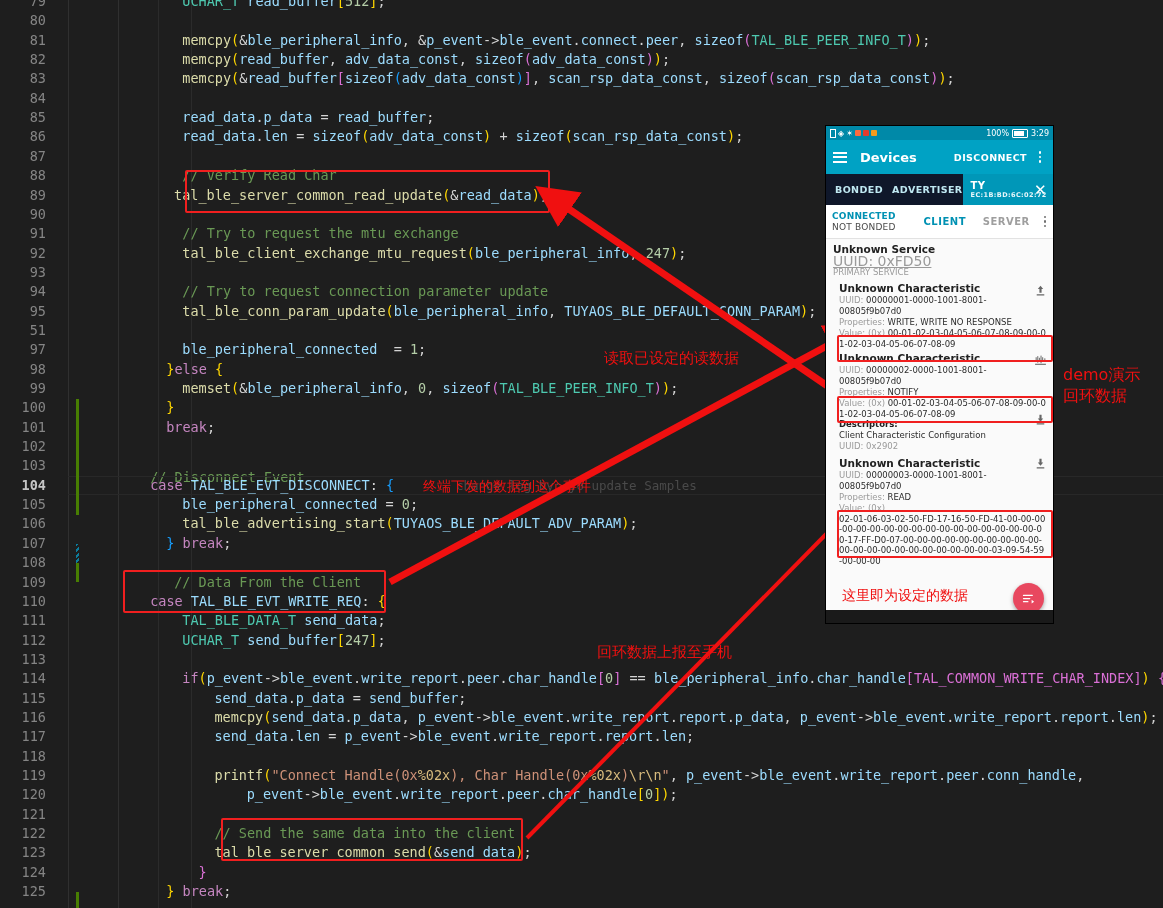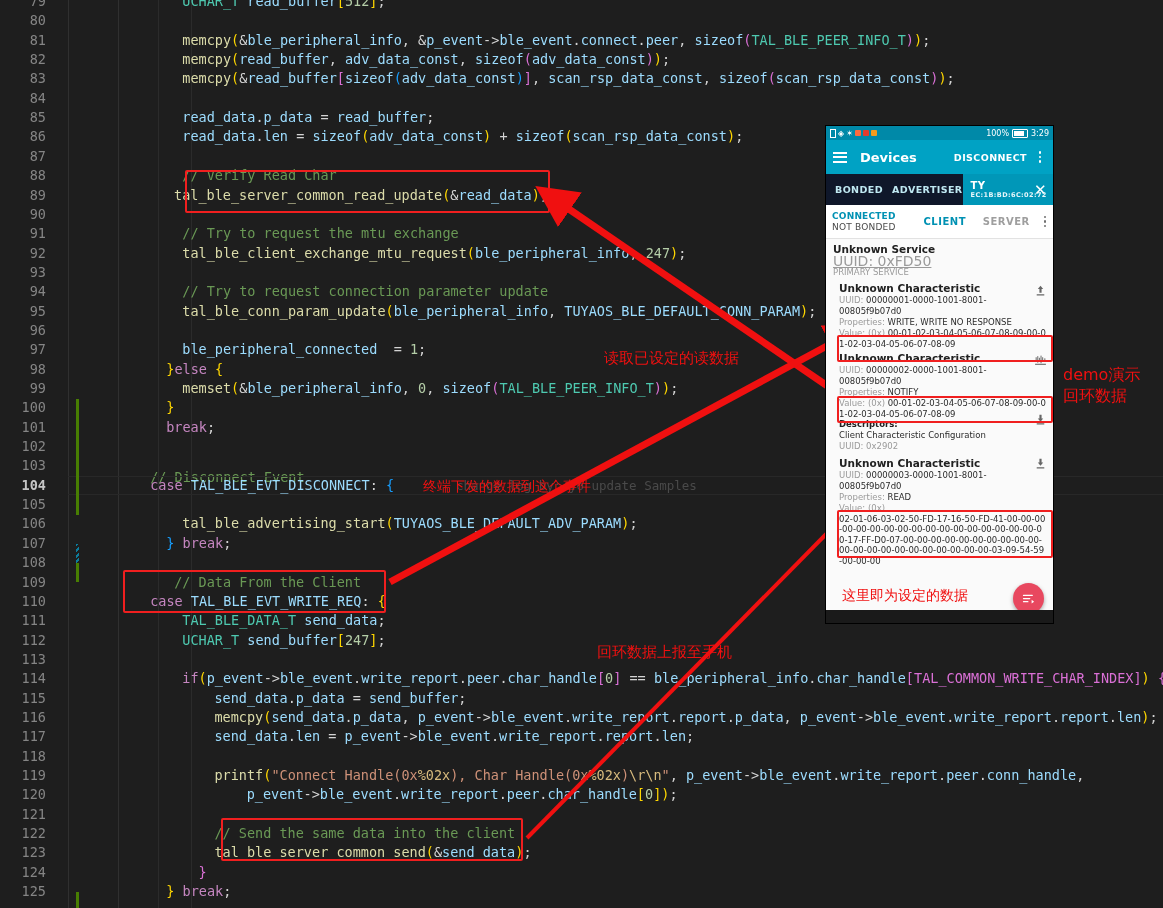--- a/index.html
+++ b/index.html
@@ -153,31 +153,31 @@
         <div class="row" style="position: absolute; top: 127.45px; left: 0px; width: 1163px;"><span class="ln">86</span><span class="code" style="left: 182.32px;"><span class="t-var">read_data</span>.<span class="t-var">len</span> = <span class="t-var">sizeof</span><span class="t-punc">(</span><span class="t-var">adv_data_const</span><span class="t-punc">)</span> + <span class="t-var">sizeof</span><span class="t-punc">(</span><span class="t-var">scan_rsp_data_const</span><span class="t-punc">)</span>;</span></div>
         <div class="row" style="position: absolute; top: 146.8px; left: 0px; width: 1163px;"><span class="ln">87</span></div>
         <div class="row" style="position: absolute; top: 166.15px; left: 0px; width: 1019px;"><span class="ln">88</span><span class="code" style="left: 182.32px;"><span class="t-cmt">// Verify Read Char</span></span></div>
         <div class="row" style="position: absolute; top: 185.5px; left: 0px; width: 1163px;"><span class="ln">89</span><span class="code" style="left: 174px;"><span class="t-fn">tal_ble_server_common_read_update</span><span class="t-punc">(</span>&amp;<span class="t-var">read_data</span><span class="t-punc">)</span>;</span></div>
         <div class="row" style="position: absolute; top: 204.85px; left: 0px; width: 1163px;"><span class="ln">90</span></div>
         <div class="row" style="position: absolute; top: 224.2px; left: 0px; width: 1163px;"><span class="ln">91</span><span class="code" style="left: 182.32px;"><span class="t-cmt">// Try to request the mtu exchange</span></span></div>
         <div class="row" style="position: absolute; top: 243.55px; left: 0px; width: 1163px;"><span class="ln">92</span><span class="code" style="left: 182.32px;"><span class="t-fn">tal_ble_client_exchange_mtu_request</span><span class="t-punc">(</span><span class="t-var">ble_peripheral_info</span>, <span class="t-num">247</span><span class="t-punc">)</span>;</span></div>
         <div class="row" style="position: absolute; top: 262.9px; left: 0px; width: 1163px;"><span class="ln">93</span></div>
         <div class="row" style="position: absolute; top: 282.25px; left: 0px; width: 1163px;"><span class="ln">94</span><span class="code" style="left: 182.32px;"><span class="t-cmt">// Try to request connection parameter update</span></span></div>
         <div class="row" style="position: absolute; top: 301.6px; left: 0px; width: 1163px;"><span class="ln">95</span><span class="code" style="left: 182.32px;"><span class="t-fn">tal_ble_conn_param_update</span><span class="t-punc">(</span><span class="t-var">ble_peripheral_info</span>, <span class="t-var">TUYAOS_BLE_DEFAULT_CONN_PARAM</span><span class="t-punc">)</span>;</span></div>
-        <div class="row" style="position: absolute; top: 320.95px; left: 0px; width: 1163px;"><span class="ln">96</span></div>
+        <div class="row" style="position: absolute; top: 320.95px; left: 0px; width: 1163px;"><span class="ln">51</span></div>
         <div class="row" style="position: absolute; top: 340.3px; left: 0px; width: 1163px;"><span class="ln">97</span><span class="code" style="left: 182.32px;"><span class="t-var">ble_peripheral_connected</span>  = <span class="t-num">1</span>;</span></div>
         <div class="row" style="position: absolute; top: 359.65px; left: 0px; width: 1163px;"><span class="ln">98</span><span class="code" style="left: 166.24px;"><span class="t-punc">}</span><span class="t-ctrl">else</span> <span class="t-punc">{</span></span></div>
         <div class="row" style="position: absolute; top: 379px; left: 0px; width: 1163px;"><span class="ln">99</span><span class="code" style="left: 182.32px;"><span class="t-fn">memset</span><span class="t-punc">(</span>&amp;<span class="t-var">ble_peripheral_info</span>, <span class="t-num">0</span>, <span class="t-var">sizeof</span><span class="t-punc2">(</span><span class="t-type">TAL_BLE_PEER_INFO_T</span><span class="t-punc2">)</span><span class="t-punc">)</span>;</span></div>
         <div class="row" style="position: absolute; top: 398.35px; left: 0px; width: 1163px;"><span class="ln">100</span><span class="code" style="left: 166.24px;"><span class="t-punc">}</span></span></div>
         <div class="row" style="position: absolute; top: 417.7px; left: 0px; width: 1163px;"><span class="ln">101</span><span class="code" style="left: 166.24px;"><span class="t-ctrl">break</span>;</span></div>
         <div class="row" style="position: absolute; top: 437.05px; left: 0px; width: 1163px;"><span class="ln">102</span></div>
         <div class="row" style="position: absolute; top: 456.4px; left: 0px; width: 1163px;"><span class="ln">103</span><span class="code" style="left: 150.16px; margin-top: 12px;"><span class="t-cmt">// Disconnect Event</span></span></div>
         <div class="cur-line-box" style="top: 475.75px;"></div>
         <div class="row" style="position: absolute; top: 475.75px; left: 0px; width: 1163px;"><span class="ln cur">104</span><span class="code" style="left: 150.16px;"><span class="t-ctrl">case</span> <span class="t-var">TAL_BLE_EVT_DISCONNECT</span>: <span class="t-punc3">{</span></span></div>
-        <div class="row" style="position: absolute; top: 495.1px; left: 0px; width: 1163px;"><span class="ln">105</span></div>
+        <div class="row" style="position: absolute; top: 495.1px; left: 0px; width: 1163px;"><span class="ln">105</span><span class="code" style="left: 182.32px;"><span class="t-var">ble_peripheral_connected</span> = <span class="t-num">0</span>;</span></div>
         <div class="row" style="position: absolute; top: 514.45px; left: 0px; width: 1163px;"><span class="ln">106</span><span class="code" style="left: 182.32px;"><span class="t-fn">tal_ble_advertising_start</span><span class="t-punc">(</span><span class="t-var">TUYAOS_BLE_DEFAULT_ADV_PARAM</span><span class="t-punc">)</span>;</span></div>
         <div class="row" style="position: absolute; top: 533.8px; left: 0px; width: 1163px;"><span class="ln">107</span><span class="code" style="left: 166.24px;"><span class="t-punc3">}</span> <span class="t-ctrl">break</span>;</span></div>
         <div class="row" style="position: absolute; top: 553.15px; left: 0px; width: 1163px;"><span class="ln">108</span></div>
         <div class="row" style="position: absolute; top: 572.5px; left: 0px; width: 924px;"><span class="ln">109</span><span class="code" style="left: 150.16px; margin-left: 24px;"><span class="t-cmt">// Data From the Client</span></span></div>
         <div class="row" style="position: absolute; top: 591.85px; left: 0px; width: 1163px;"><span class="ln">110</span><span class="code" style="left: 150.16px;"><span class="t-ctrl">case</span> <span class="t-var">TAL_BLE_EVT_WRITE_REQ</span>: <span class="t-punc">{</span></span></div>
         <div class="row" style="position: absolute; top: 611.2px; left: 0px; width: 1163px;"><span class="ln">111</span><span class="code" style="left: 182.32px;"><span class="t-type">TAL_BLE_DATA_T</span> <span class="t-var">send_data</span>;</span></div>
         <div class="row" style="position: absolute; top: 630.55px; left: 0px; width: 1163px;"><span class="ln">112</span><span class="code" style="left: 182.32px;"><span class="t-type">UCHAR_T</span> <span class="t-var">send_buffer</span><span class="t-punc">[</span><span class="t-num">247</span><span class="t-punc">]</span>;</span></div>
         <div class="row" style="position: absolute; top: 649.9px; left: 0px; width: 1163px;"><span class="ln">113</span></div>
         <div class="row" style="position: absolute; top: 669.25px; left: 0px; width: 1163px;"><span class="ln">114</span><span class="code" style="left: 182.32px;"><span class="t-ctrl">if</span><span class="t-punc">(</span><span class="t-var">p_event</span>-&gt;<span class="t-var">ble_event</span>.<span class="t-var">write_report</span>.<span class="t-var">peer</span>.<span class="t-var">char_handle</span><span class="t-punc2">[</span><span class="t-num">0</span><span class="t-punc2">]</span> == <span class="t-var">ble_peripheral_info</span>.<span class="t-var">char_handle</span><span class="t-punc2">[</span><span class="t-punc2">TAL_COMMON_WRITE_CHAR_INDEX</span><span class="t-punc2">]</span><span class="t-punc">)</span> <span class="t-punc2">{</span></span></div>
         <div class="row" style="position: absolute; top: 688.6px; left: 0px; width: 1163px;"><span class="ln">115</span><span class="code" style="left: 214.48px;"><span class="t-var">send_data</span>.<span class="t-var">p_data</span> = <span class="t-var">send_buffer</span>;</span></div>

